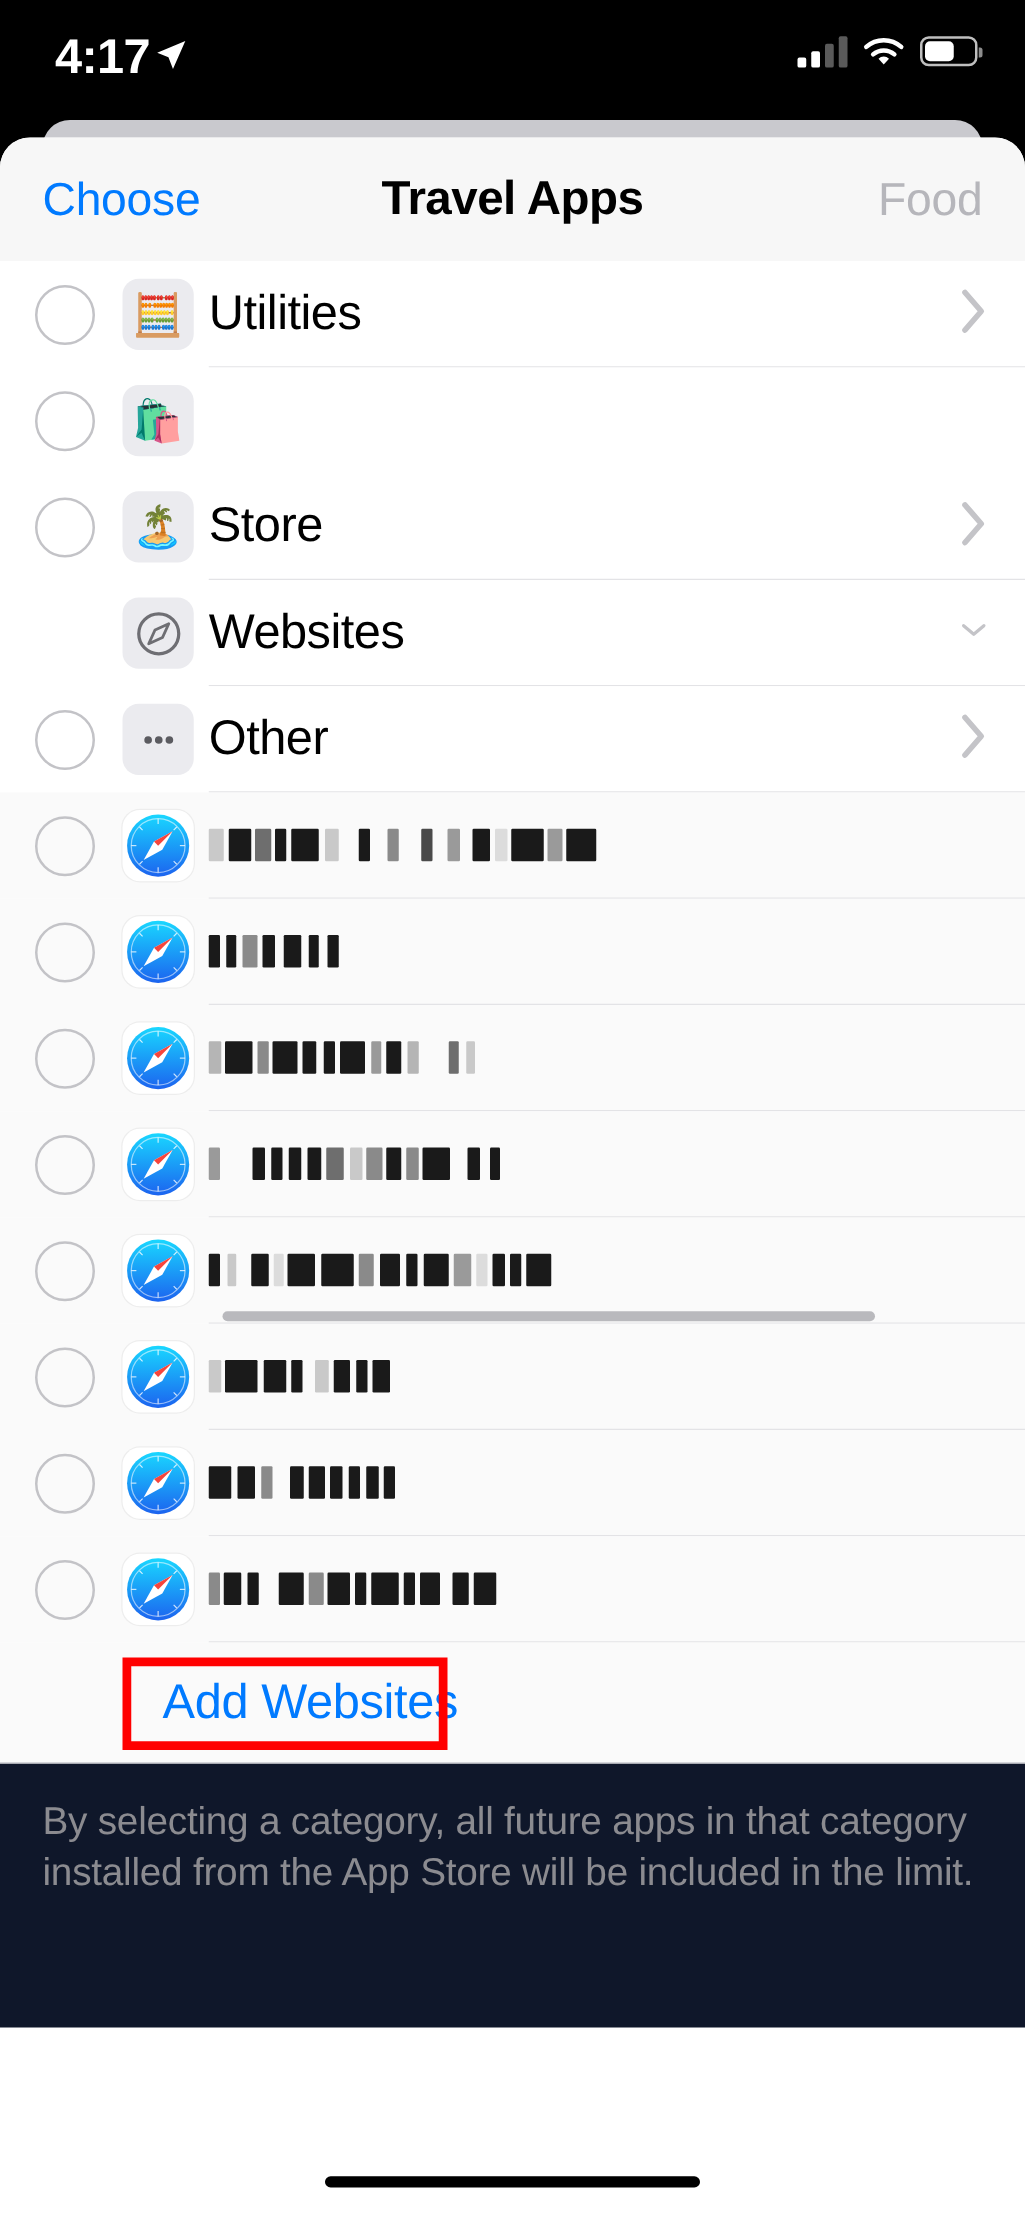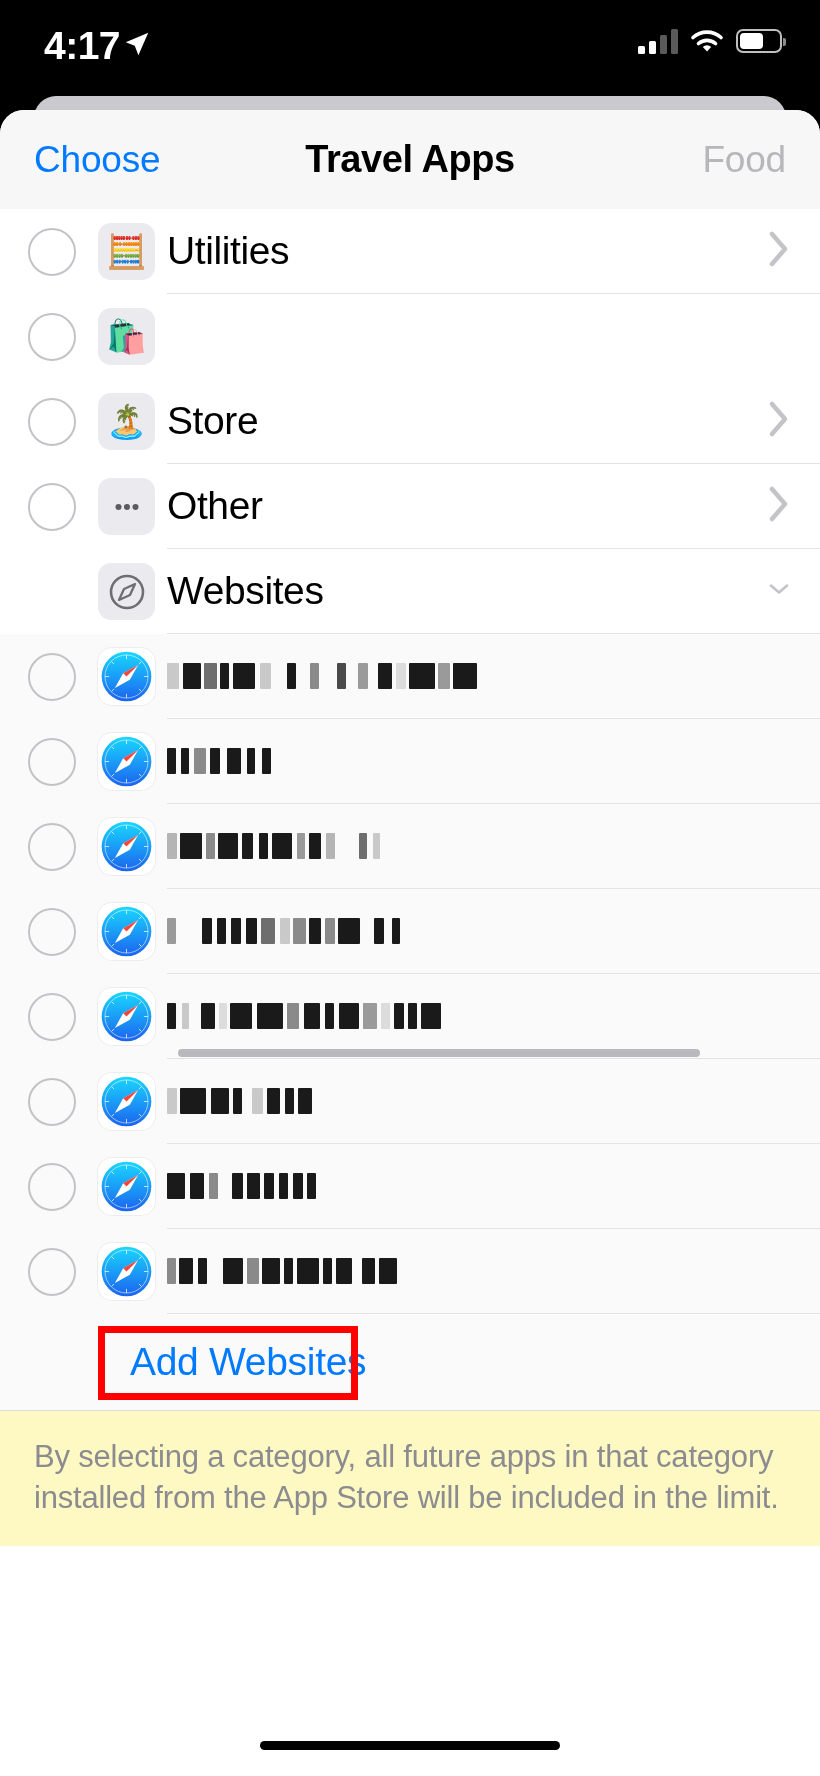--- a/index.html
+++ b/index.html
@@ -122,21 +122,21 @@
     display:flex; align-items:center; padding-left:130px;
   }
   .add-label { font-size:39px; color:#007aff; letter-spacing:-0.3px; }
   .red-box {
     position:absolute; border:7px solid #ff0000; background:transparent;
     pointer-events:none;
   }
 
   
   .footer {
-    background:#fef9c3; padding:26px 34px 0 34px; height:136px;
+    background:#0f172a; padding:26px 34px 0 34px; height:212px;
     border-top:1.5px solid #dcdce0;
   }
   .footer p {
     font-size:31px; line-height:1.32; color:#8b8b90; letter-spacing:-0.2px;
   }
 
   
   .home-ind {
     position:absolute; bottom:26px; left:50%; transform:translateX(-50%);
     width:300px; height:9px; background:#000; border-radius:5px;
@@ -203,47 +203,47 @@
           <div class="check"></div>
           <div class="app-icon cat-icon">🏝️</div>
           <div class="row-body">
             <div class="label">Store</div>
             <span><svg class="chev" viewBox="0 0 22 38">
                 <path d="M4 4 L17 19 L4 34"></path>
               </svg></span>
           </div>
         </div>
         <div class="row">
+          <div class="check hidden"></div>
+          <div class="app-icon compass-gray">
+            <svg viewBox="0 0 40 40">
+    <circle cx="20" cy="20" r="16" fill="none" stroke="#6e6e73" stroke-width="2.6"></circle>
+    <polygon points="28,12 17,17 12,28 23,23" fill="none" stroke="#6e6e73" stroke-width="2.3" stroke-linejoin="round"></polygon>
+  </svg>
+          </div>
+          <div class="row-body">
+            <div class="label">Websites</div>
+            <span><svg class="chev" viewBox="0 0 38 22">
+                <path d="M5 5 L19 17 L33 5"></path>
+              </svg></span>
+          </div>
+        </div>
+        <div class="row">
           <div class="check"></div>
           <div class="app-icon cat-icon">
             <svg viewBox="0 0 40 40" style="width:34px;height:34px">
         <circle cx="10" cy="20" r="3.6" fill="#5b5b60"></circle>
         <circle cx="20" cy="20" r="3.6" fill="#5b5b60"></circle>
         <circle cx="30" cy="20" r="3.6" fill="#5b5b60"></circle>
             </svg>
           </div>
           <div class="row-body">
             <div class="label">Other</div>
             <span><svg class="chev" viewBox="0 0 22 38">
                 <path d="M4 4 L17 19 L4 34"></path>
-              </svg></span>
-          </div>
-        </div>
-        <div class="row">
-          <div class="check hidden"></div>
-          <div class="app-icon compass-gray">
-            <svg viewBox="0 0 40 40">
-    <circle cx="20" cy="20" r="16" fill="none" stroke="#6e6e73" stroke-width="2.6"></circle>
-    <polygon points="28,12 17,17 12,28 23,23" fill="none" stroke="#6e6e73" stroke-width="2.3" stroke-linejoin="round"></polygon>
-  </svg>
-          </div>
-          <div class="row-body">
-            <div class="label">Websites</div>
-            <span><svg class="chev" viewBox="0 0 38 22">
-                <path d="M5 5 L19 17 L33 5"></path>
               </svg></span>
           </div>
         </div>
         <div class="row site">
           <div class="check"></div>
           <div class="app-icon safari-icon">
             <svg viewBox="0 0 64 64">
     <defs>
       <linearGradient id="sfg" x1="0" y1="0" x2="0" y2="1">
         <stop offset="0%" stop-color="#19d7ff"></stop>

